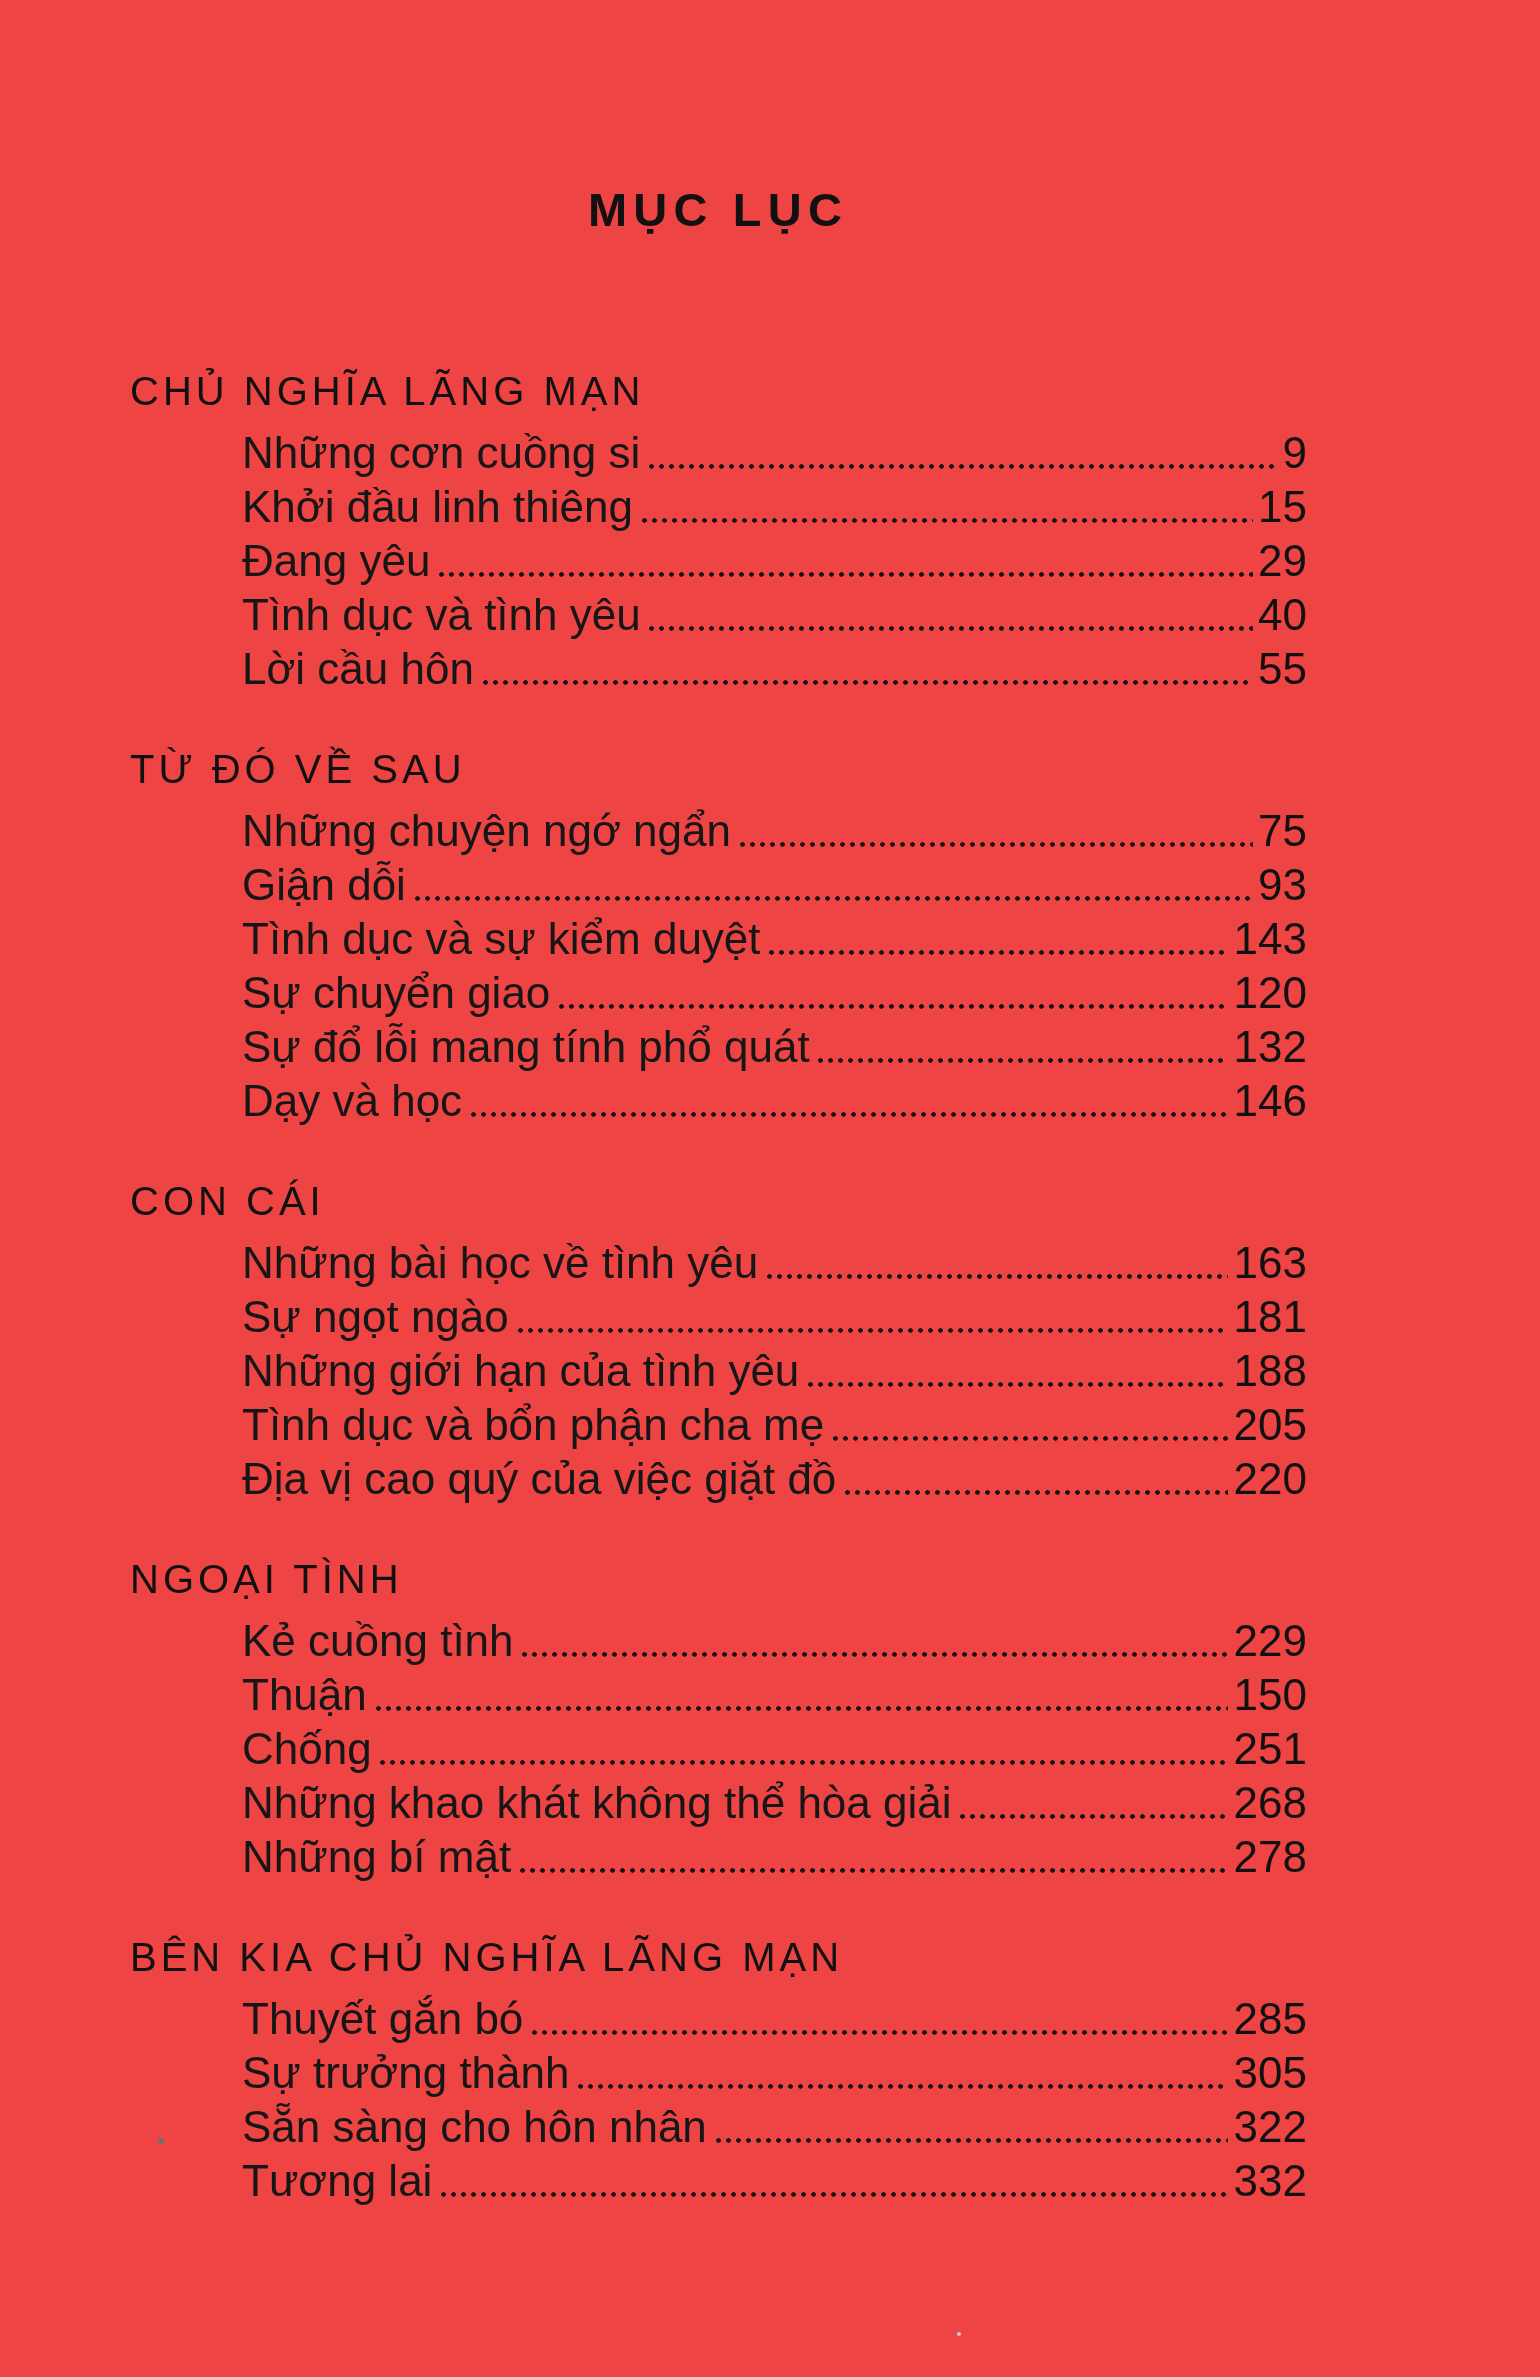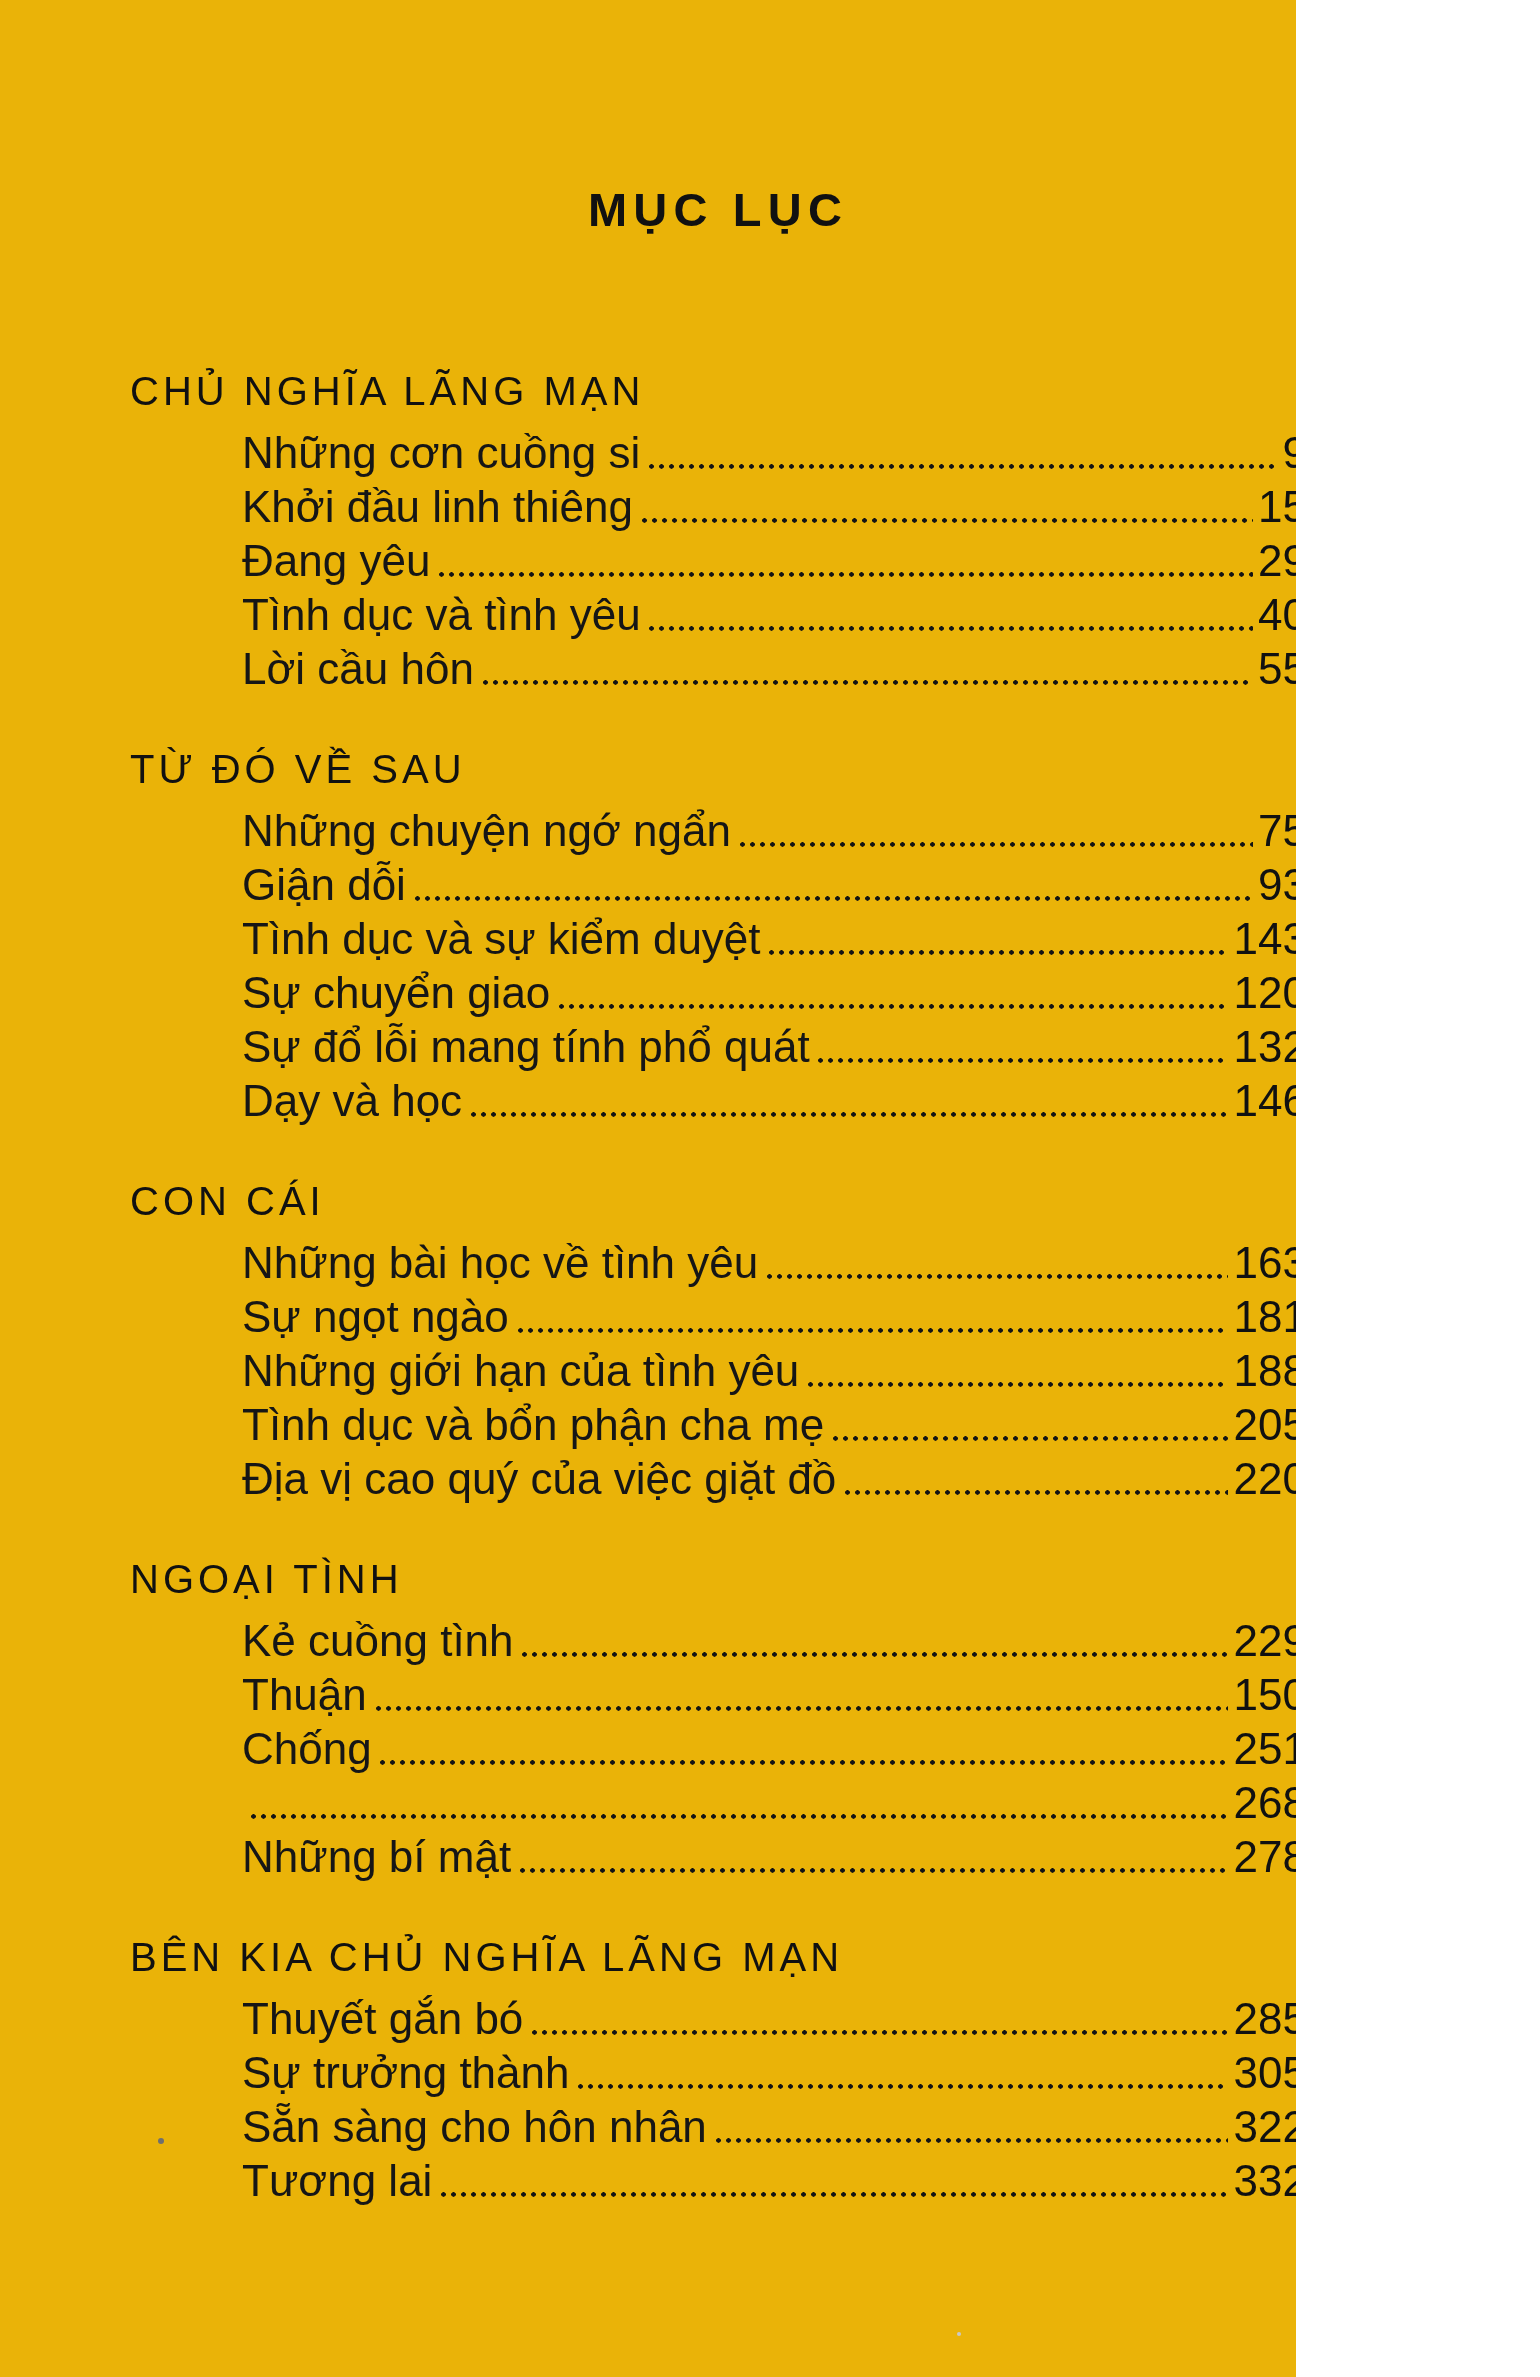--- a/index.html
+++ b/index.html
@@ -6,23 +6,23 @@
     margin: 0;
     padding: 0;
     background: #ffffff;
   }
   body {
     width: 1540px;
     height: 2377px;
   }
   .page {
     position: relative;
-    width: 1296px;
+    width: 1540px;
     height: 2377px;
-    background: #eab308;
+    background: #ef4444;
     color: #141414;
     font-family: "Liberation Sans", sans-serif;
     overflow: hidden;
   }
   .title {
     position: absolute;
     top: 181px;
     left: 130px;
     width: 1176px;
     margin: 0;
@@ -210,20 +210,21 @@
           <span class="toc-label">Thuận</span>
           <span class="leader"></span>
           <span class="pageno">150</span>
         </div>
         <div class="toc-row">
           <span class="toc-label">Chống</span>
           <span class="leader"></span>
           <span class="pageno">251</span>
         </div>
         <div class="toc-row">
+          <span class="toc-label">Những khao khát không thể hòa giải</span>
           <span class="leader"></span>
           <span class="pageno">268</span>
         </div>
         <div class="toc-row">
           <span class="toc-label">Những bí mật</span>
           <span class="leader"></span>
           <span class="pageno">278</span>
         </div>
       </section>
       <section class="toc-section">

